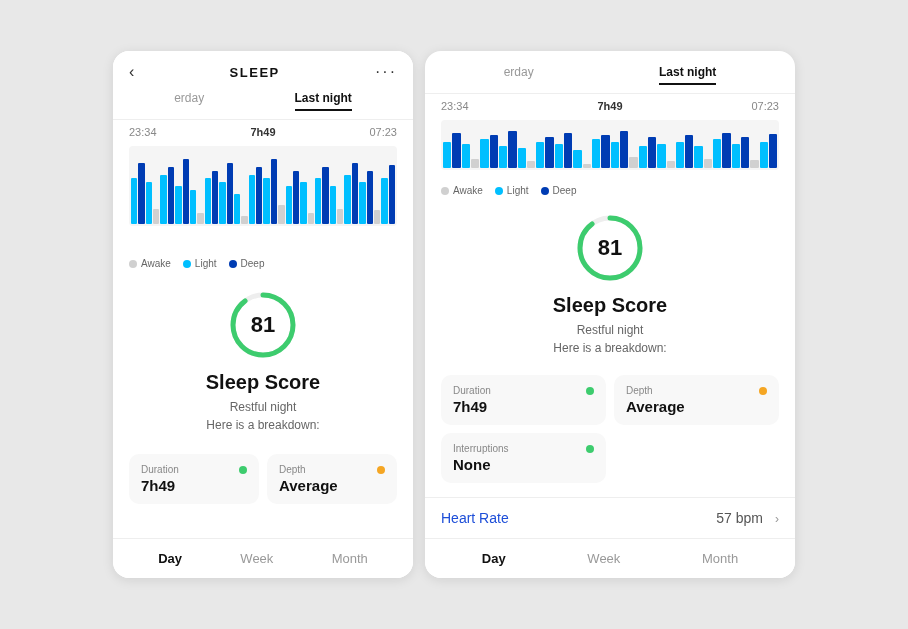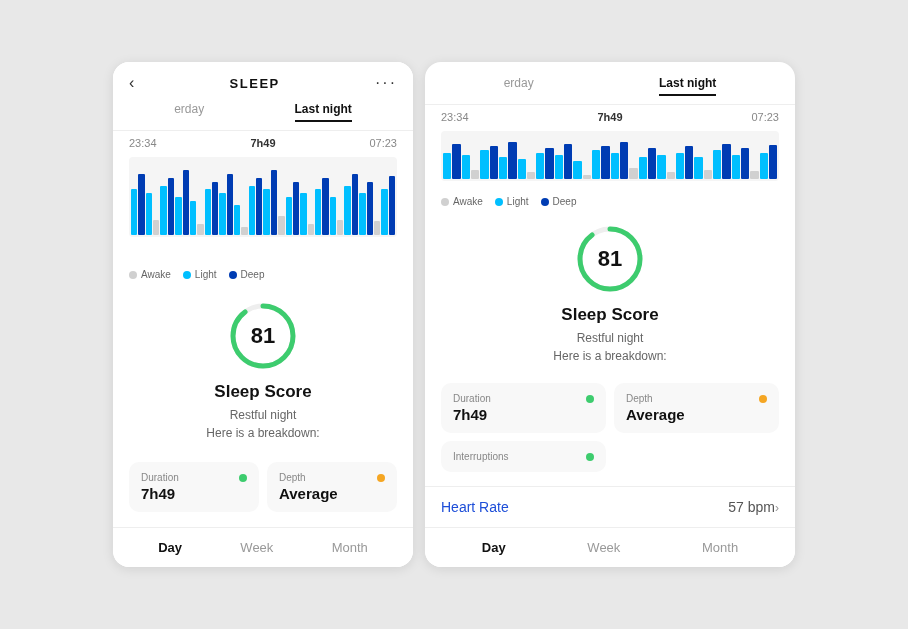--- a/index.html
+++ b/index.html
@@ -140,21 +140,21 @@
     .score-number {
       position: absolute;
       top: 50%;
       left: 50%;
       transform: translate(-50%, -50%);
       font-size: 22px;
       font-weight: 700;
       color: #111;
     }
     .score-title {
-      font-size: 17px;
+      font-size: 20px;
       font-weight: 700;
       color: #111;
       margin-bottom: 4px;
     }
     .score-sub {
       font-size: 12px;
       color: #666;
       text-align: center;
       line-height: 1.5;
     }
@@ -293,21 +293,21 @@
     .heart-rate-label {
       font-size: 14px;
       color: #1d4ed8;
       font-weight: 500;
     }
     .heart-rate-value {
       font-size: 14px;
       color: #555;
       display: flex;
       align-items: flex-end;
-      gap: 0;
+      gap: 12px;
     }
     .chevron {
       font-size: 12px;
       color: #999;
     }
     .right-bottom-tabs {
       display: flex;
       justify-content: space-around;
       padding: 12px 16px;
       border-top: 1px solid #eee;
@@ -526,20 +526,21 @@
           <span class="metric-label">Depth</span>
           <div class="metric-dot" style="background:#f5a623;"></div>
         </div>
         <span class="metric-value">Average</span>
       </div>
       <div class="metric-card">
         <div class="metric-header">
           <span class="metric-label">Interruptions</span>
           <div class="metric-dot" style="background:#3dcc6e;"></div>
         </div>
+        <span class="metric-value">None</span>
       </div>
     </div>
     <div class="heart-rate-row">
       <span class="heart-rate-label">Heart Rate</span>
       <span class="heart-rate-value">
         <span>57 bpm</span>
         <span class="chevron">›</span>
       </span>
     </div>
     <div class="right-bottom-tabs">

